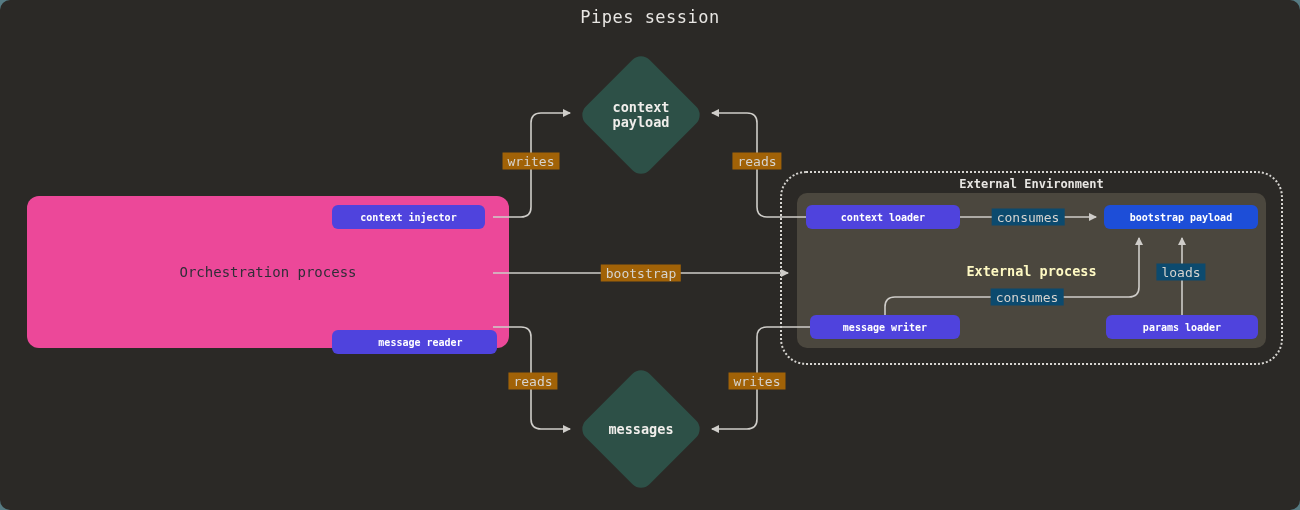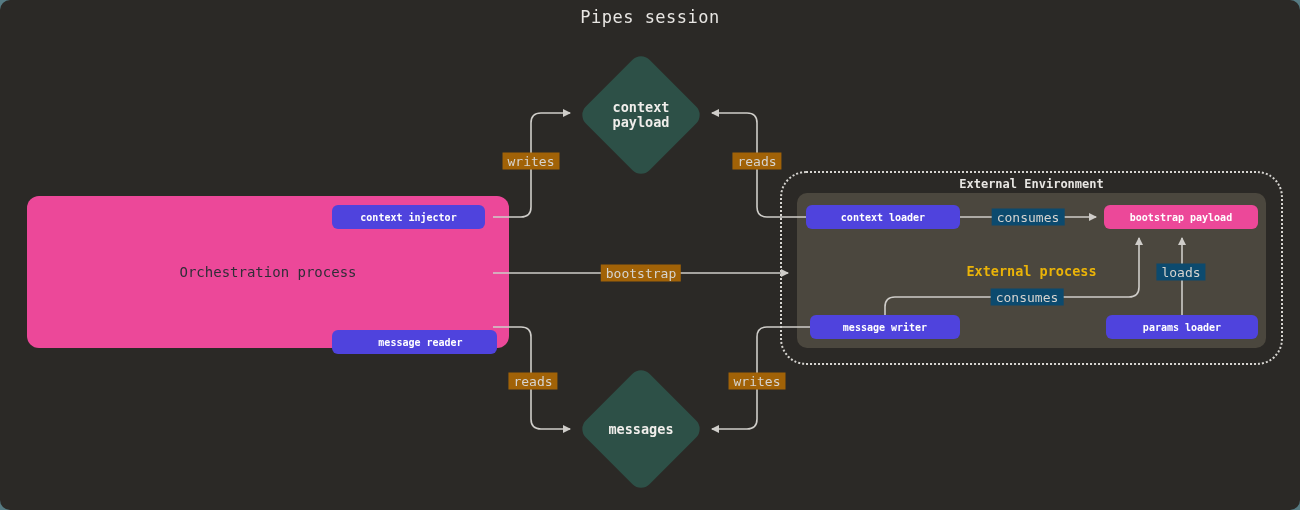--- a/index.html
+++ b/index.html
@@ -73,21 +73,21 @@
     border-radius: 10px;
   }
   .proc-label {
     position: absolute;
     left: 0; right: 0;
     top: 50%;
     transform: translateY(-50%);
     text-align: center;
     font-size: 13.5px;
     font-weight: bold;
-    color: #eab308;
+    color: #fef9c3;
     z-index: 3;
   }
   .diamond {
     position: absolute;
     width: 90px; height: 90px;
     background: #2d5047;
     border-radius: 12px;
     transform: rotate(45deg);
     z-index: 1;
   }
@@ -110,21 +110,21 @@
     height: 24px;
     border-radius: 6px;
     background: #4f43dd;
     color: #ffffff;
     font-size: 10px;
     font-weight: bold;
     z-index: 3;
     cursor: pointer;
     white-space: nowrap;
   }
-  .pill.teal { background: #ec4899; }
+  .pill.teal { background: #1d4ed8; }
   .edge-layer {
     position: absolute;
     left: 0; top: 0;
     width: 1300px; height: 510px;
     z-index: 2;
     pointer-events: none;
   }
   .edge-label {
     position: absolute;
     transform: translate(-50%, -50%);

